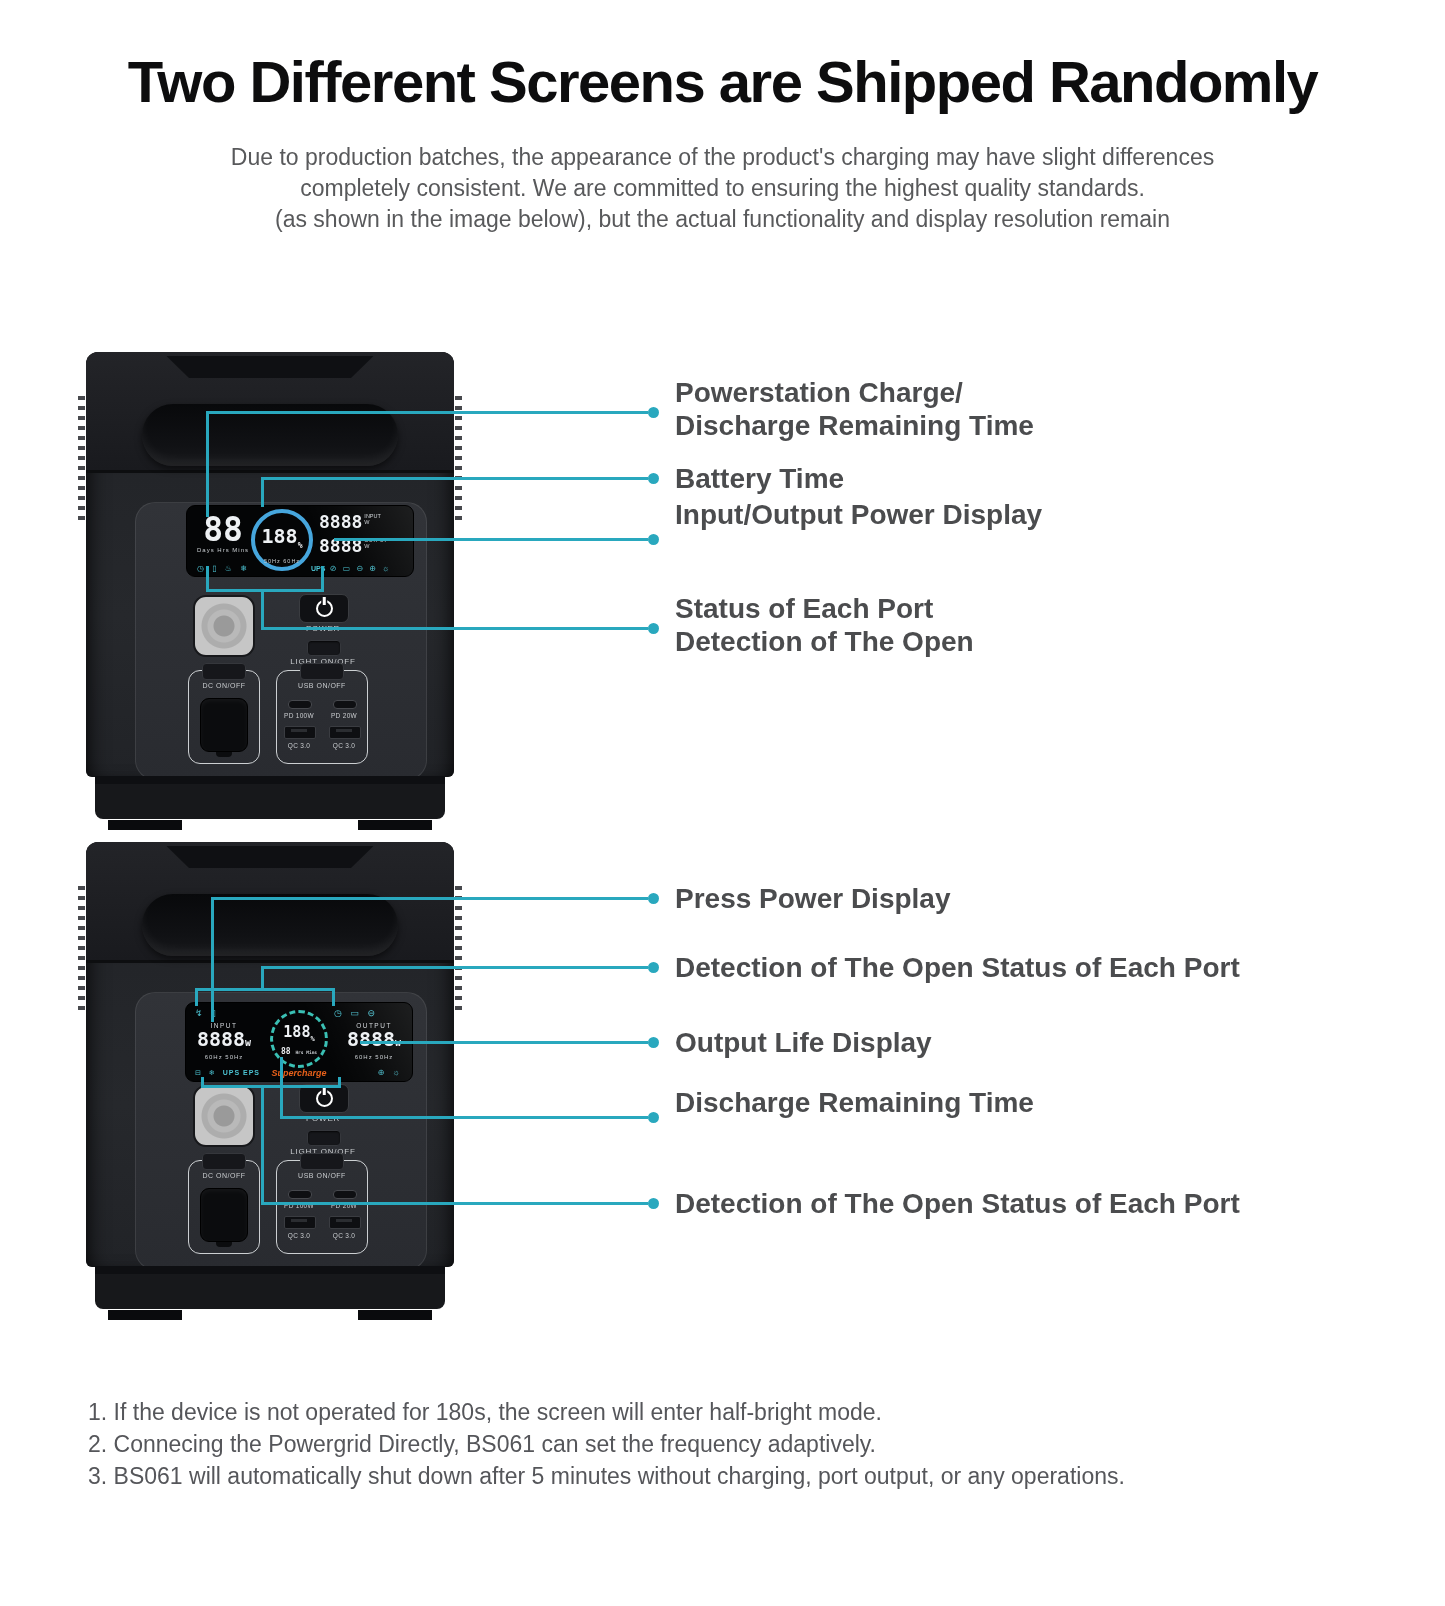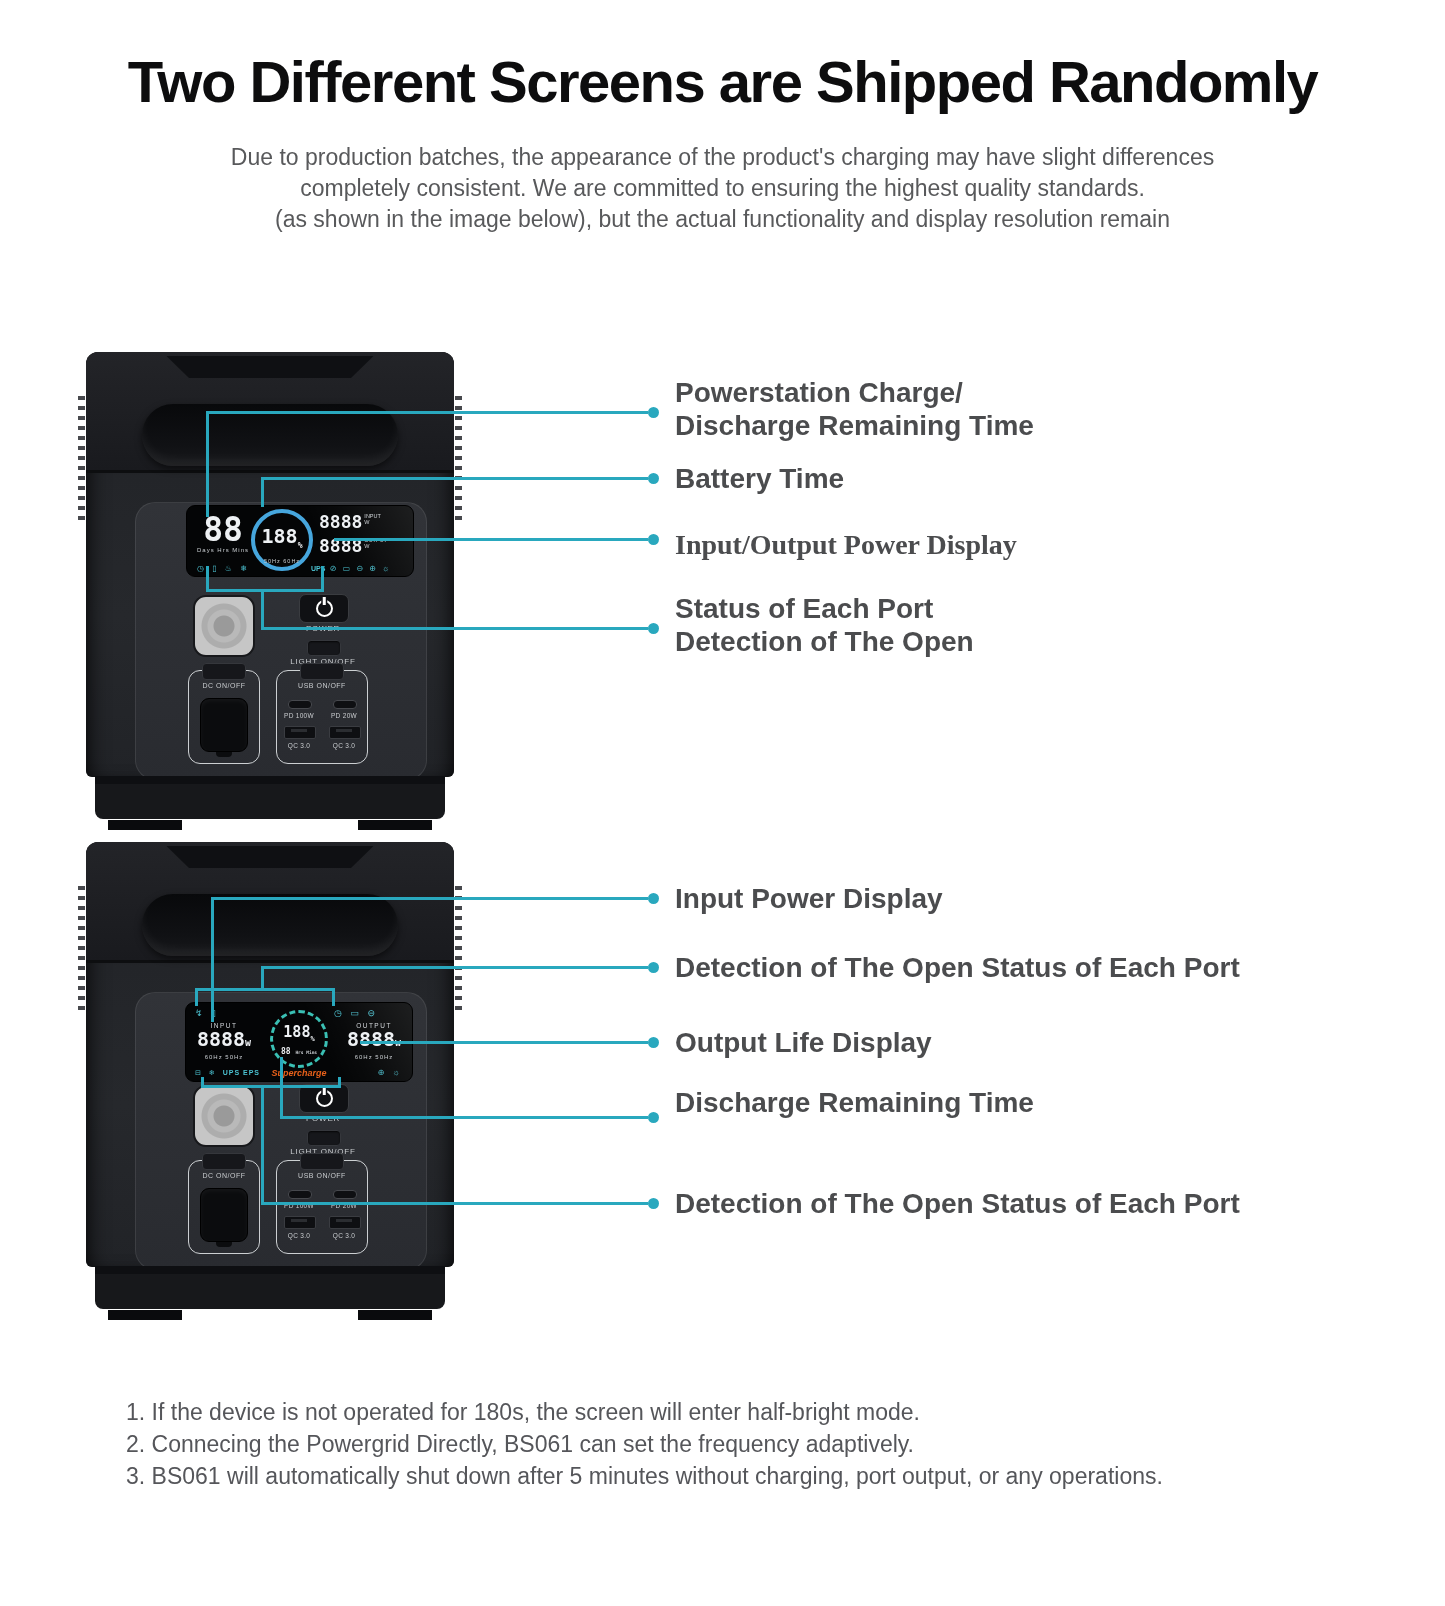--- a/index.html
+++ b/index.html
@@ -100,21 +100,21 @@
   .g-lab{position:absolute;left:0;right:0;top:11px;text-align:center;font-size:7px;color:#c8cbce;letter-spacing:0.5px;}
   .dc-sock{position:absolute;left:50%;transform:translateX(-50%);top:27px;width:46px;height:52px;
            border-radius:9px;background:#0b0c0e;border:1.5px solid #000;box-shadow:inset 0 2px 5px rgba(255,255,255,0.05);}
   .dc-tab{position:absolute;left:50%;transform:translateX(-50%);top:81px;width:16px;height:5px;background:#0b0c0e;border-radius:0 0 4px 4px;}
   .usbc{position:absolute;width:22px;height:7px;border-radius:4px;background:#0e0f12;border:1px solid #46484d;}
   .usba{position:absolute;width:30px;height:11px;border-radius:2px;background:#0e0f12;border:1px solid #3a3c41;}
   .usba::after{content:"";position:absolute;left:6px;top:2px;width:16px;height:3px;background:#2b2d31;}
   .pt-lab{position:absolute;font-size:6.5px;color:#c8cbce;width:44px;text-align:center;letter-spacing:0.3px;}
 
   
-  .notes{position:absolute;left:88px;top:1396px;font-size:23px;line-height:32px;color:#55565a;margin-left:38px;}
+  .notes{position:absolute;left:88px;top:1396px;font-size:23px;line-height:32px;color:#55565a;}
 </style>
 </head>
 <body>
 
 <div class="canvas">
 
   <div class="title">Two Different Screens are Shipped Randomly</div>
   <div class="subtitle">
     <div>Due to production batches, the appearance of the product's charging may have slight differences</div>
     <div>completely consistent. We are committed to ensuring the highest quality standards.</div>
@@ -292,40 +292,40 @@
 
   <div class="cl" style="left:261px;top:477px;width:3px;height:30px;"></div>
   <div class="cl" style="left:261px;top:477px;width:387px;height:3px;"></div>
   <div class="cdot" style="left:648px;top:473px;"></div>
   <div class="ctext" style="left:675px;top:462px;">
     <div>Battery Time</div>
   </div>
 
   <div class="cl" style="left:334px;top:538px;width:314px;height:3px;"></div>
   <div class="cdot" style="left:648px;top:534px;"></div>
-  <div class="ctext" style="left:675px;top:528px;font-family:Liberation Serif, serif;">
+  <div class="ctext" style="left:675px;top:498px;">
     <div>Input/Output Power Display</div>
   </div>
 
   <div class="cl" style="left:206px;top:566px;width:3px;height:26px;"></div>
   <div class="cl" style="left:321px;top:566px;width:3px;height:26px;"></div>
   <div class="cl" style="left:206px;top:589px;width:118px;height:3px;"></div>
   <div class="cl" style="left:261px;top:589px;width:3px;height:41px;"></div>
   <div class="cl" style="left:261px;top:627px;width:387px;height:3px;"></div>
   <div class="cdot" style="left:648px;top:623px;"></div>
   <div class="ctext" style="left:675px;top:592px;">
     <div>Status of Each Port</div>
       <div>Detection of The Open</div>
   </div>
 
   <div class="cl" style="left:211px;top:897px;width:3px;height:125px;"></div>
   <div class="cl" style="left:211px;top:897px;width:437px;height:3px;"></div>
   <div class="cdot" style="left:648px;top:893px;"></div>
   <div class="ctext" style="left:675px;top:882px;">
-    <div>Input Power Display</div>
+    <div>Press Power Display</div>
   </div>
 
   <div class="cl" style="left:261px;top:966px;width:387px;height:3px;"></div>
   <div class="cl" style="left:261px;top:966px;width:3px;height:24px;"></div>
   <div class="cl" style="left:195px;top:988px;width:140px;height:3px;"></div>
   <div class="cl" style="left:195px;top:988px;width:3px;height:18px;"></div>
   <div class="cl" style="left:332px;top:988px;width:3px;height:18px;"></div>
   <div class="cdot" style="left:648px;top:962px;"></div>
   <div class="ctext" style="left:675px;top:951px;">
     <div>Detection of The Open Status of Each Port</div>

